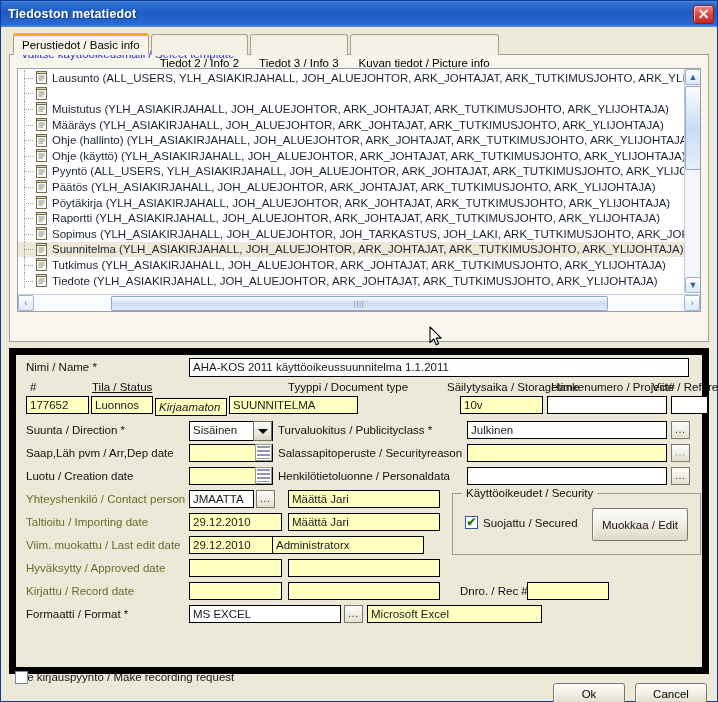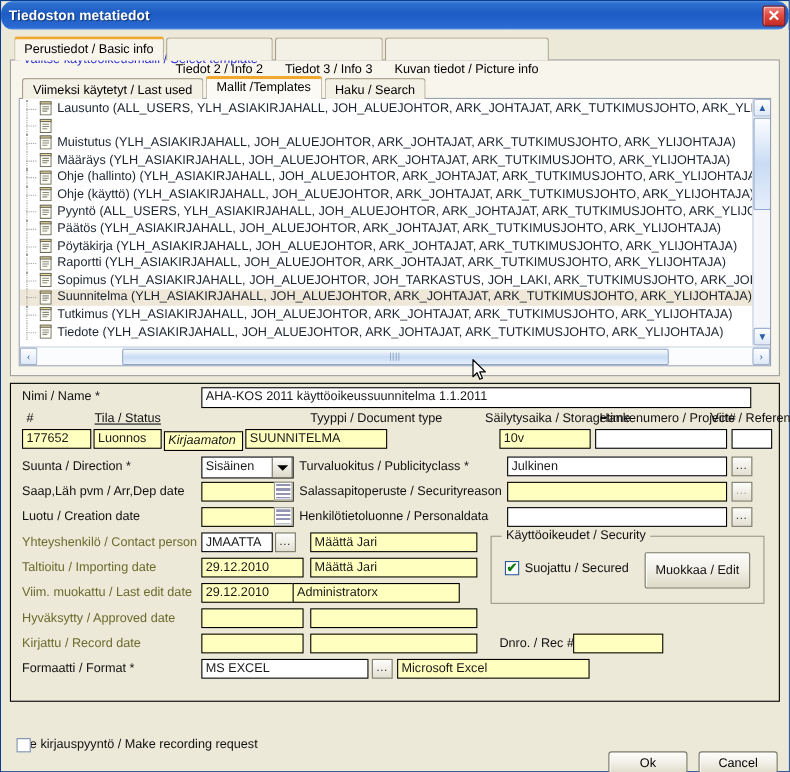--- a/index.html
+++ b/index.html
@@ -18,21 +18,20 @@
     width: 718px; height: 702px;
     background: #ece9d8;
     border: 1px solid #0b3d91;
   }
   #titlebar {
     height: 26px;
     background: linear-gradient(180deg,#4b8ddd 0%, #2e6fd0 8%, #1c5cc4 45%, #2a6ad2 92%, #5e9ae6 100%);
     display: flex; align-items: center;
     padding: 0 3px 0 7px;
     position: relative;
-    border-radius: 11px;
   }
   #titlebar .title {
     color: #ffffff;
     font-size: 12.5px;
     font-weight: bold;
     letter-spacing: .1px;
     text-shadow: 1px 1px 1px rgba(0,0,0,.45);
     flex: 1;
   }
   #close-btn {
@@ -218,23 +217,23 @@
     position:absolute; left:50%; top:50%;
     transform: translate(-50%,-50%);
     color:#7f96ba; font-size:8px; letter-spacing:.5px;
   }
   .sb-track { flex: 1; height: 16px; background: #fbfcfe; }
 
   
   #form-panel {
     position: relative;
     margin-top: 6px;
-    border: 1px solid #000000;
+    border: 7px solid #000000;
     background: #ece9d8;
-    height: 290px;
+    height: 326px;
     padding: 6px 20px;
   }
   .lbl {
     position: absolute;
     font-size: 11.5px;
     color: #111;
     white-space: nowrap;
   }
   .lbl.olive { color: #6b6b2d; }
   .fld {
@@ -372,25 +371,20 @@
     <div id="tabstrip">
       <div class="tab active">Perustiedot / Basic info</div>
       <div class="tab">Tiedot 2 / Info 2</div>
       <div class="tab">Tiedot 3 / Info 3</div>
       <div class="tab">Kuvan tiedot / Picture info</div>
     </div>
 
     <div id="template-group">
       <legend>Valitse käyttöoikeusmalli / Select template</legend>
 
-      <div id="inner-tabstrip">
-        <div class="itab">Viimeksi käytetyt / Last used</div>
-        <div class="itab active">Mallit /Templates</div>
-        <div class="itab">Haku / Search</div>
-      </div>
 
       <div id="listbox-wrap">
         <div id="list">
             <div class="row">
               <span class="tree-dash"></span>
               <span class="doc-icon">
       <svg width="11" height="13" viewBox="0 0 11 13">
         <rect x="0.5" y="0.5" width="10" height="12" fill="#fdfdf6" stroke="#6b6b5a"></rect>
         <rect x="0.5" y="0.5" width="10" height="2" fill="#e8d89a" stroke="#6b6b5a"></rect>
         <line x1="2.5" y1="5" x2="8.5" y2="5" stroke="#8a8a7a"></line>

